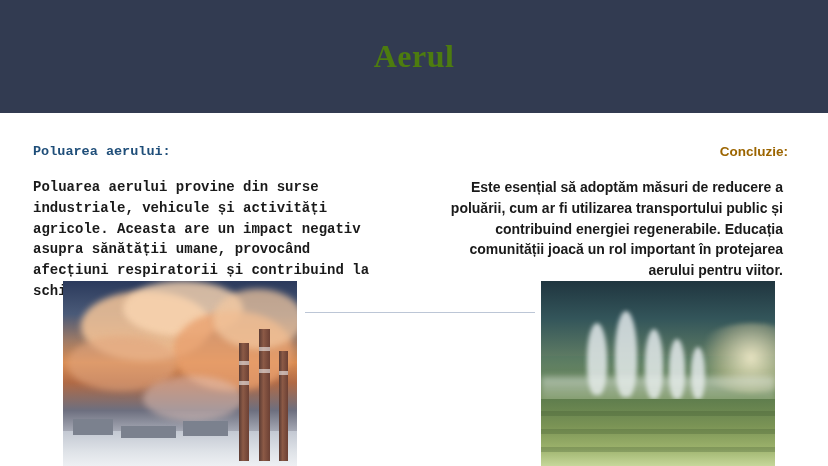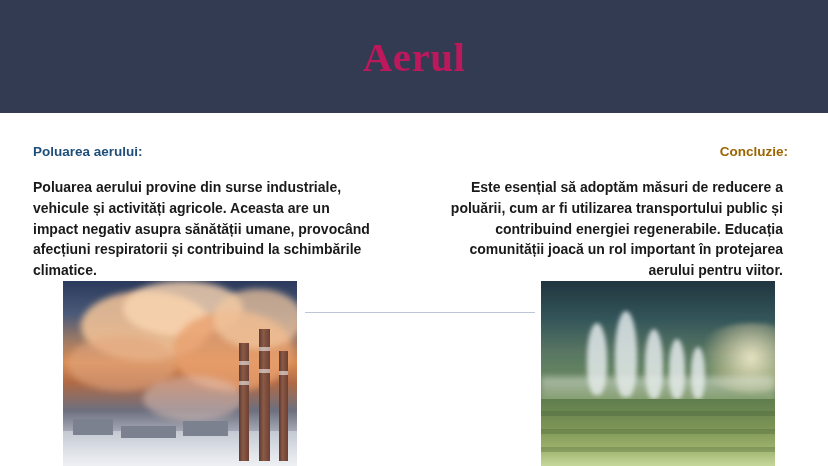--- a/index.html
+++ b/index.html
@@ -30,39 +30,39 @@
   }
   .slide-title {
     position: absolute;
     left: 0;
     top: 0;
     width: 828px;
     height: 113px;
     display: flex;
     align-items: center;
     justify-content: center;
-    color: #be185d;
+    color: #4d7c0f;
     font-family: "Liberation Serif", serif;
-    font-size: 41px;
+    font-size: 32px;
     font-weight: bold;
     letter-spacing: 0.5px;
   }
   .columns {
     position: absolute;
     left: 0;
     top: 113px;
     width: 828px;
     height: 353px;
   }
   .col {
     position: absolute;
     top: 0;
     width: 345px;
   }
-  .col-left { left: 33px; }
+  .col-left { left: 33px; font-family: Liberation Mono, monospace; }
   .col-right { left: 443px; text-align: right; }
 
   .col-heading {
     font-size: 13.5px;
     font-weight: bold;
     margin: 31px 0 0 0;
     line-height: 1.2;
   }
   .col-heading.left { color: #1f4e79; }
   .col-heading.right { color: #9c6500; }

